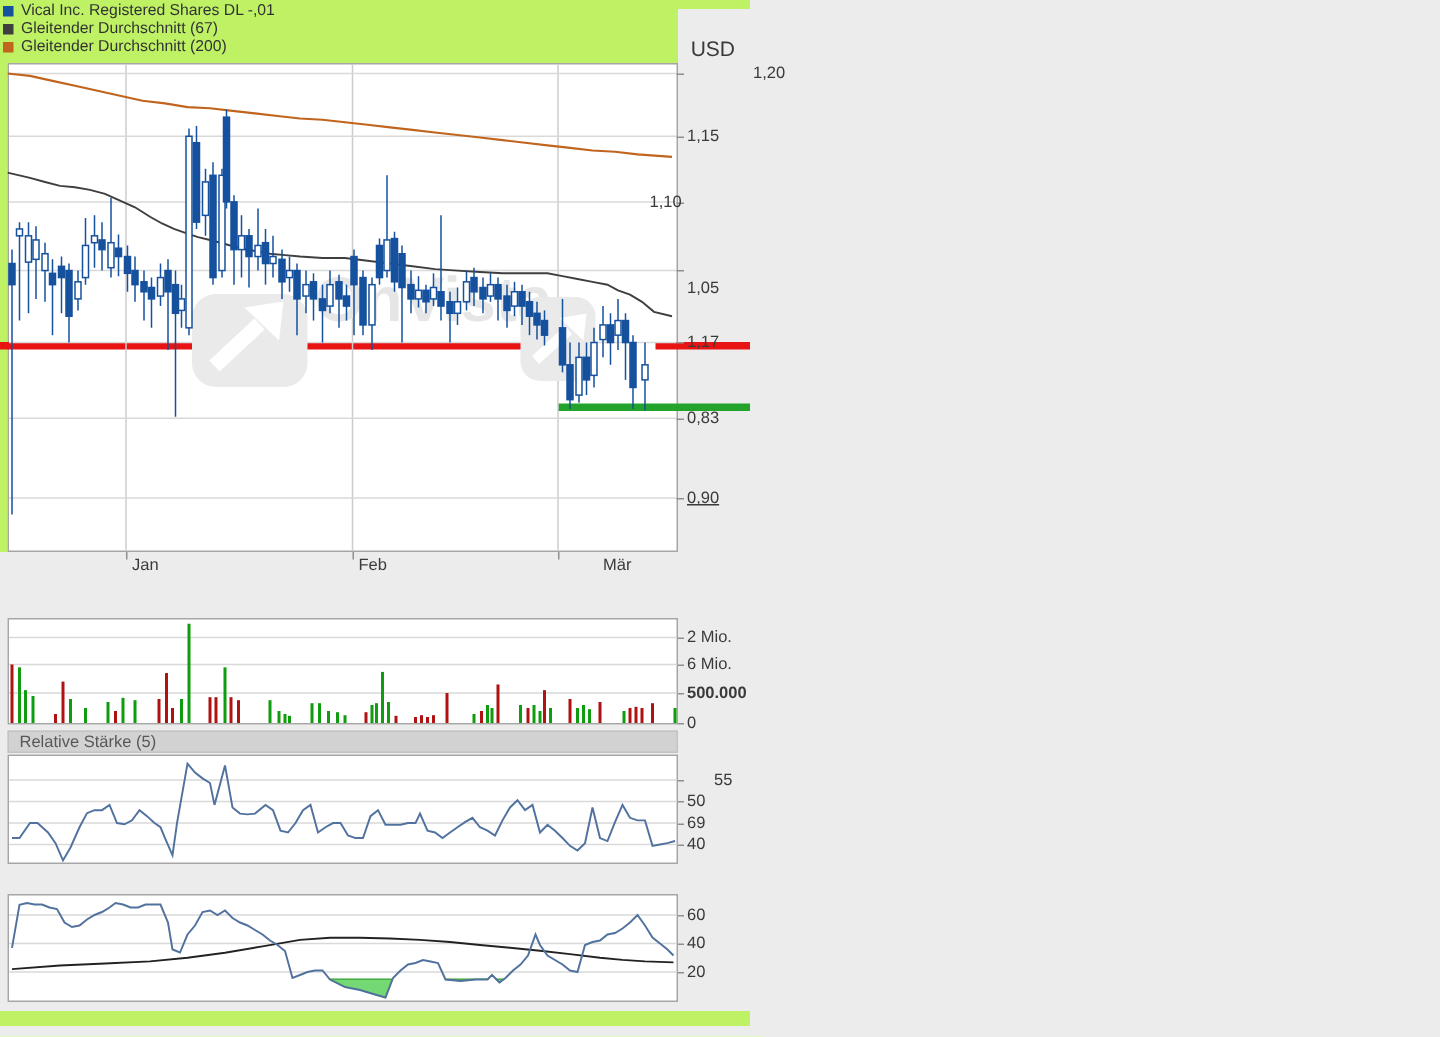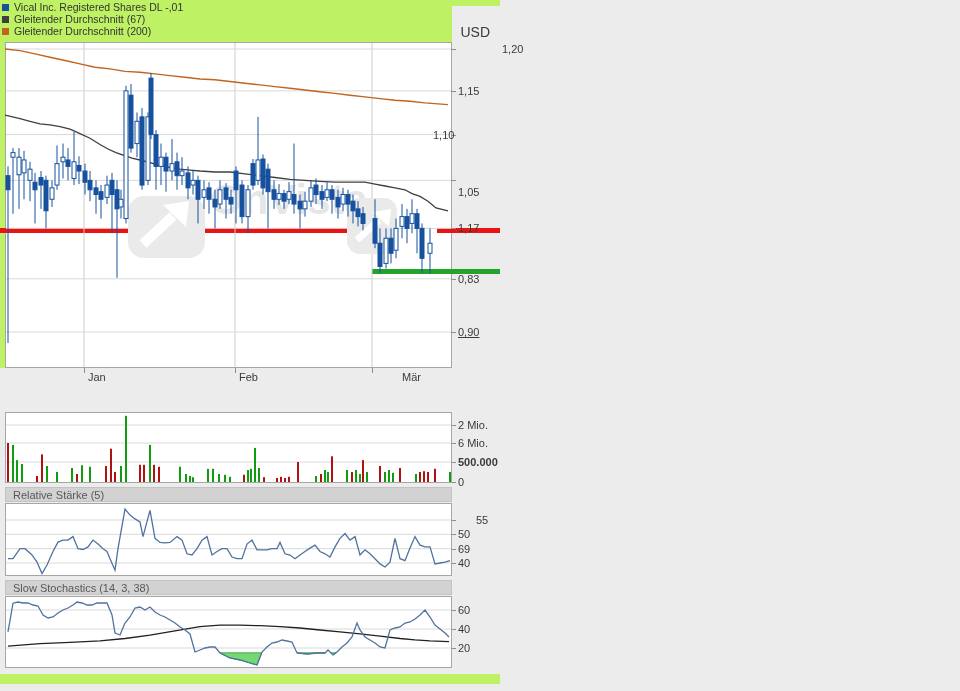--- a/index.html
+++ b/index.html
@@ -47,23 +47,20 @@
   </div>
 
   <div class="unit-label">USD</div>
 
   <div class="plot" id="main-plot" style="left:5px;top:42px;width:447px;height:326px;"></div>
   <div class="plot" id="volume-plot" style="left:5px;top:412px;width:447px;height:71px;"></div>
   <div class="panel-header" style="top:487px;">
     <span>Relative Stärke (5)</span>
   </div>
   <div class="plot" id="rsi-plot" style="left:5px;top:503px;width:447px;height:73px;"></div>
-  <div class="panel-header" style="top:580px;">
-    <span>Slow Stochastics (14, 3, 38)</span>
-  </div>
   <div class="plot" id="stoch-plot" style="left:5px;top:596px;width:447px;height:72px;"></div>
 
   <svg class="layer" id="svg-main" style="left:5px;top:42px;" width="447" height="326">
       <line x1="79" y1="1" x2="79" y2="325" stroke="#cccccc" stroke-width="1"></line>
       <line x1="230" y1="1" x2="230" y2="325" stroke="#cccccc" stroke-width="1"></line>
       <line x1="367" y1="1" x2="367" y2="325" stroke="#cccccc" stroke-width="1"></line>
       <line x1="1" y1="7" x2="446" y2="7" stroke="#d9d9d9" stroke-width="1"></line>
       <line x1="1" y1="48.86589270376953" x2="446" y2="48.86589270376953" stroke="#d9d9d9" stroke-width="1"></line>
       <line x1="1" y1="92.59309154469872" x2="446" y2="92.59309154469872" stroke="#d9d9d9" stroke-width="1"></line>
       <line x1="1" y1="138.35483092474286" x2="446" y2="138.35483092474286" stroke="#d9d9d9" stroke-width="1"></line>

